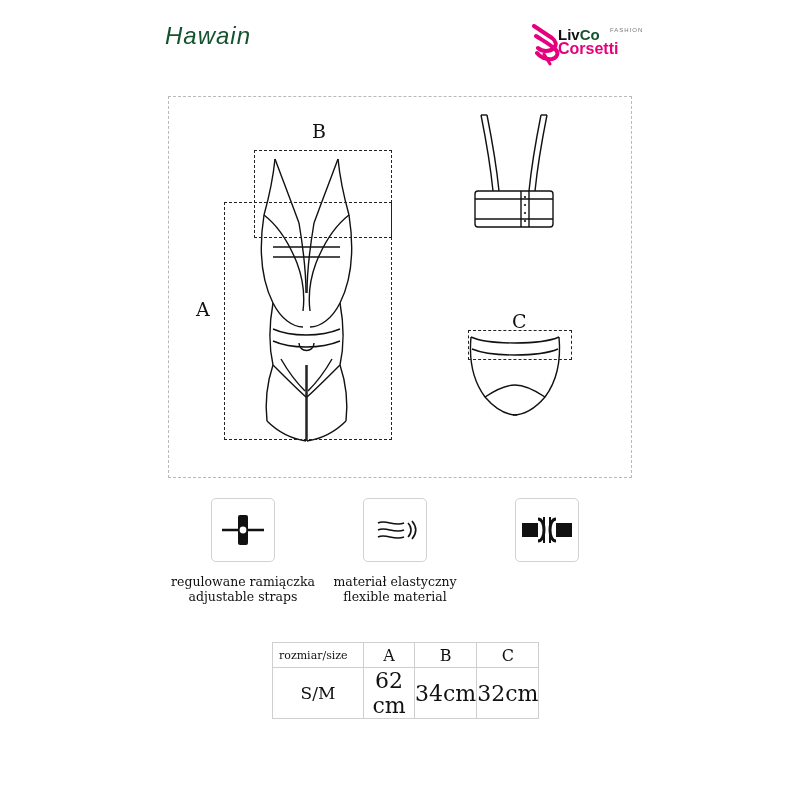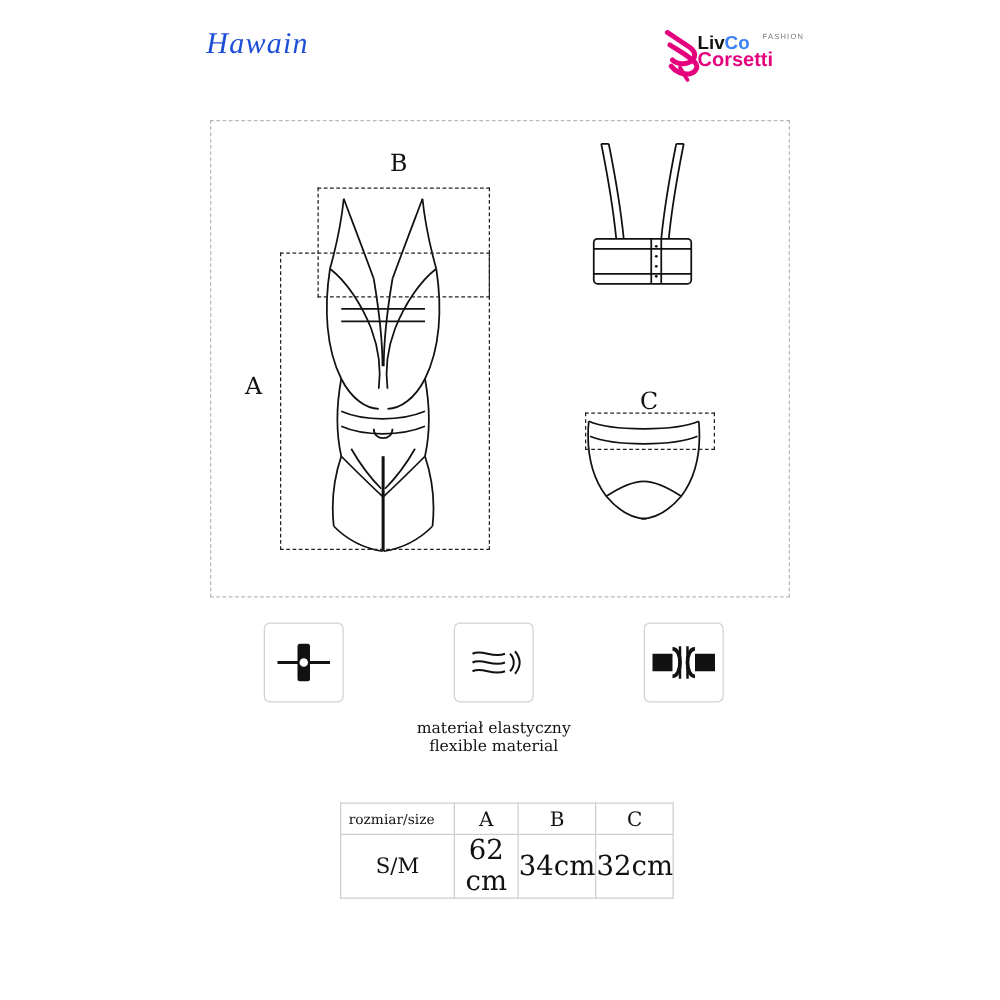--- a/index.html
+++ b/index.html
@@ -14,25 +14,25 @@
     color: #1a1a1a;
     position: relative;
     overflow: hidden;
   }
 
   
   .product-name {
     position: absolute;
     left: 165px;
     top: 22px;
-    font-family: Liberation Serif, serif;
+    font-family: Liberation Sans, sans-serif;
     font-style: italic;
     font-size: 24px;
     letter-spacing: 1px;
-    color: #1d4ed8;
+    color: #14532d;
     white-space: nowrap;
   }
 
   .brand-logo {
     position: absolute;
     right: 160px;
     top: 24px;
     width: 110px;
     height: 44px;
   }
@@ -40,21 +40,21 @@
     position: absolute;
     left: 28px;
     top: 2px;
     font-size: 15px;
     font-weight: bold;
     color: #111;
     letter-spacing: 0px;
     font-family: "Liberation Sans", sans-serif;
   }
   .brand-logo .brand-line1 .mag {
-    color: #3b82f6;
+    color: #14532d;
   }
   .brand-logo .brand-fashion {
     position: absolute;
     left: 80px;
     top: 3px;
     font-size: 6px;
     letter-spacing: 1px;
     color: #777;
   }
   .brand-logo .brand-line2 {
@@ -280,20 +280,24 @@
 
 <div class="features">
 
   <div class="feature feature-1">
     <div class="feature-box">
       <svg width="62" height="62" viewBox="0 0 62 62">
         <line x1="10" y1="31" x2="52" y2="31" stroke="#111" stroke-width="2.4"></line>
         <rect x="26" y="16" width="10" height="30" rx="2" fill="#111"></rect>
         <circle cx="31" cy="31" r="3.4" fill="#fff"></circle>
       </svg>
+    </div>
+    <div class="feature-label">
+      <span>regulowane ramiączka</span>
+      <span class="l2">adjustable straps</span>
     </div>
   </div>
 
   <div class="feature feature-2">
     <div class="feature-box">
       <svg width="62" height="62" viewBox="0 0 62 62">
         <path d="M14 24 C22 20 30 28 40 24" fill="none" stroke="#111" stroke-width="1.6"></path>
         <path d="M14 31 C22 27 30 35 40 31" fill="none" stroke="#111" stroke-width="1.6"></path>
         <path d="M14 38 C22 34 30 42 40 38" fill="none" stroke="#111" stroke-width="1.6"></path>
         <path d="M44 24 C48 28 48 34 44 38" fill="none" stroke="#111" stroke-width="1.6"></path>

